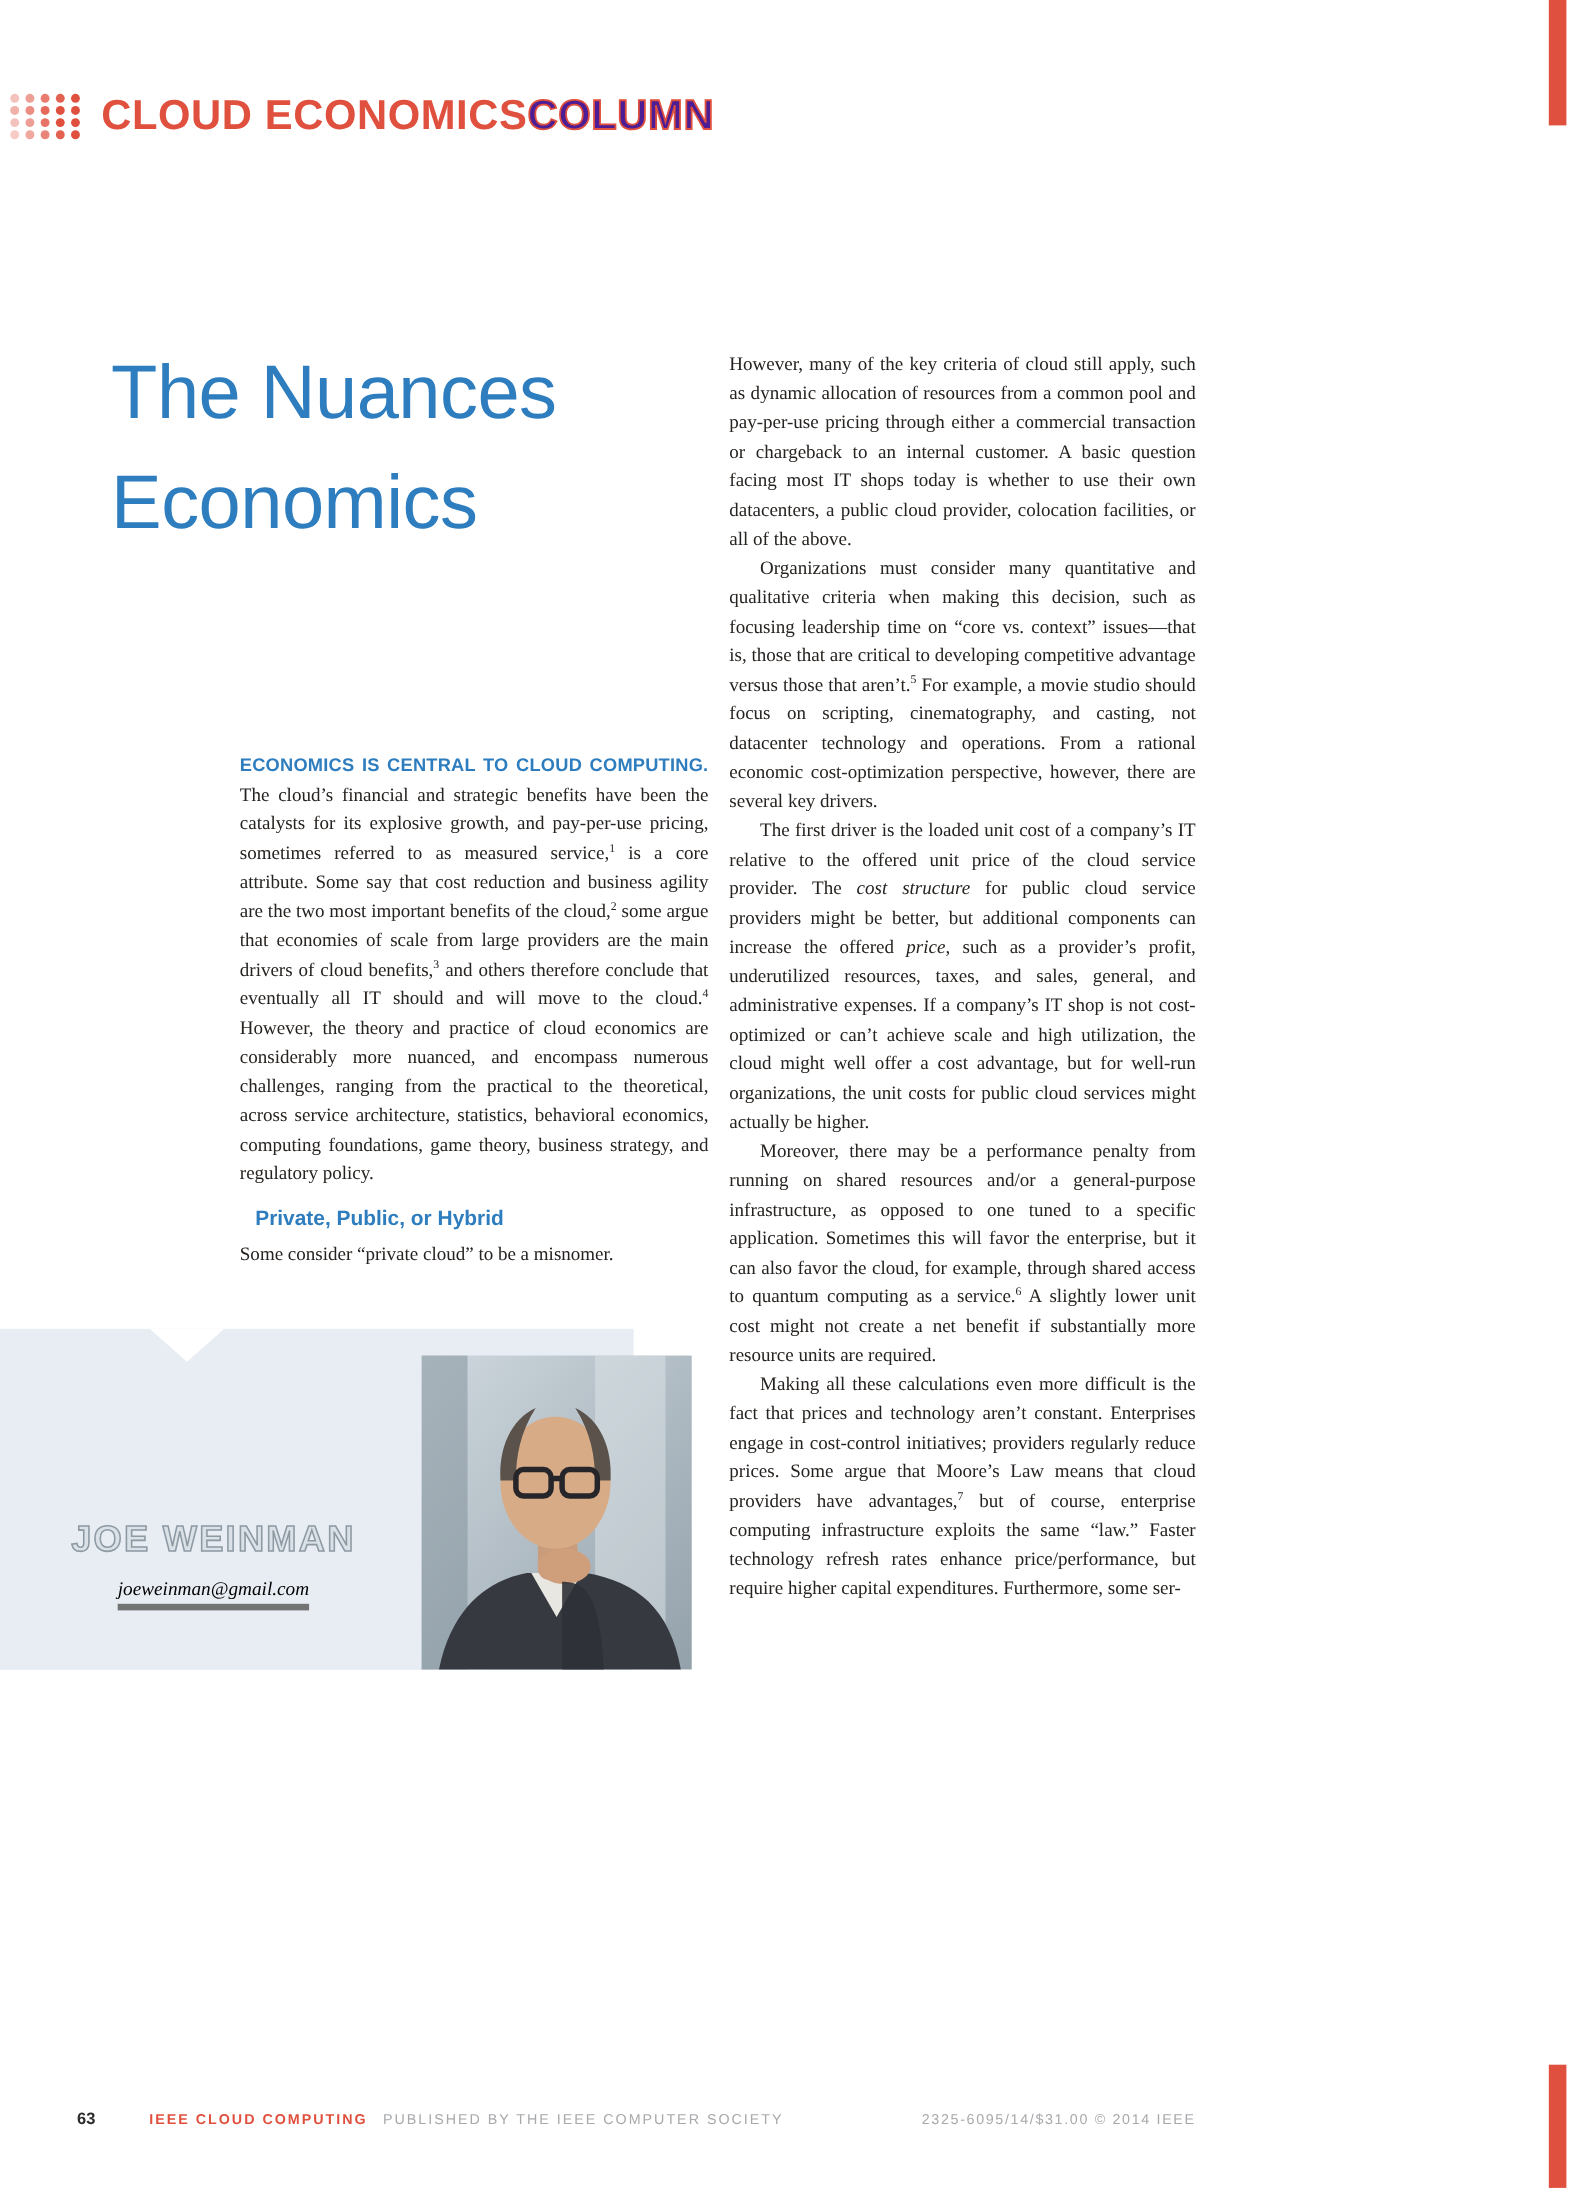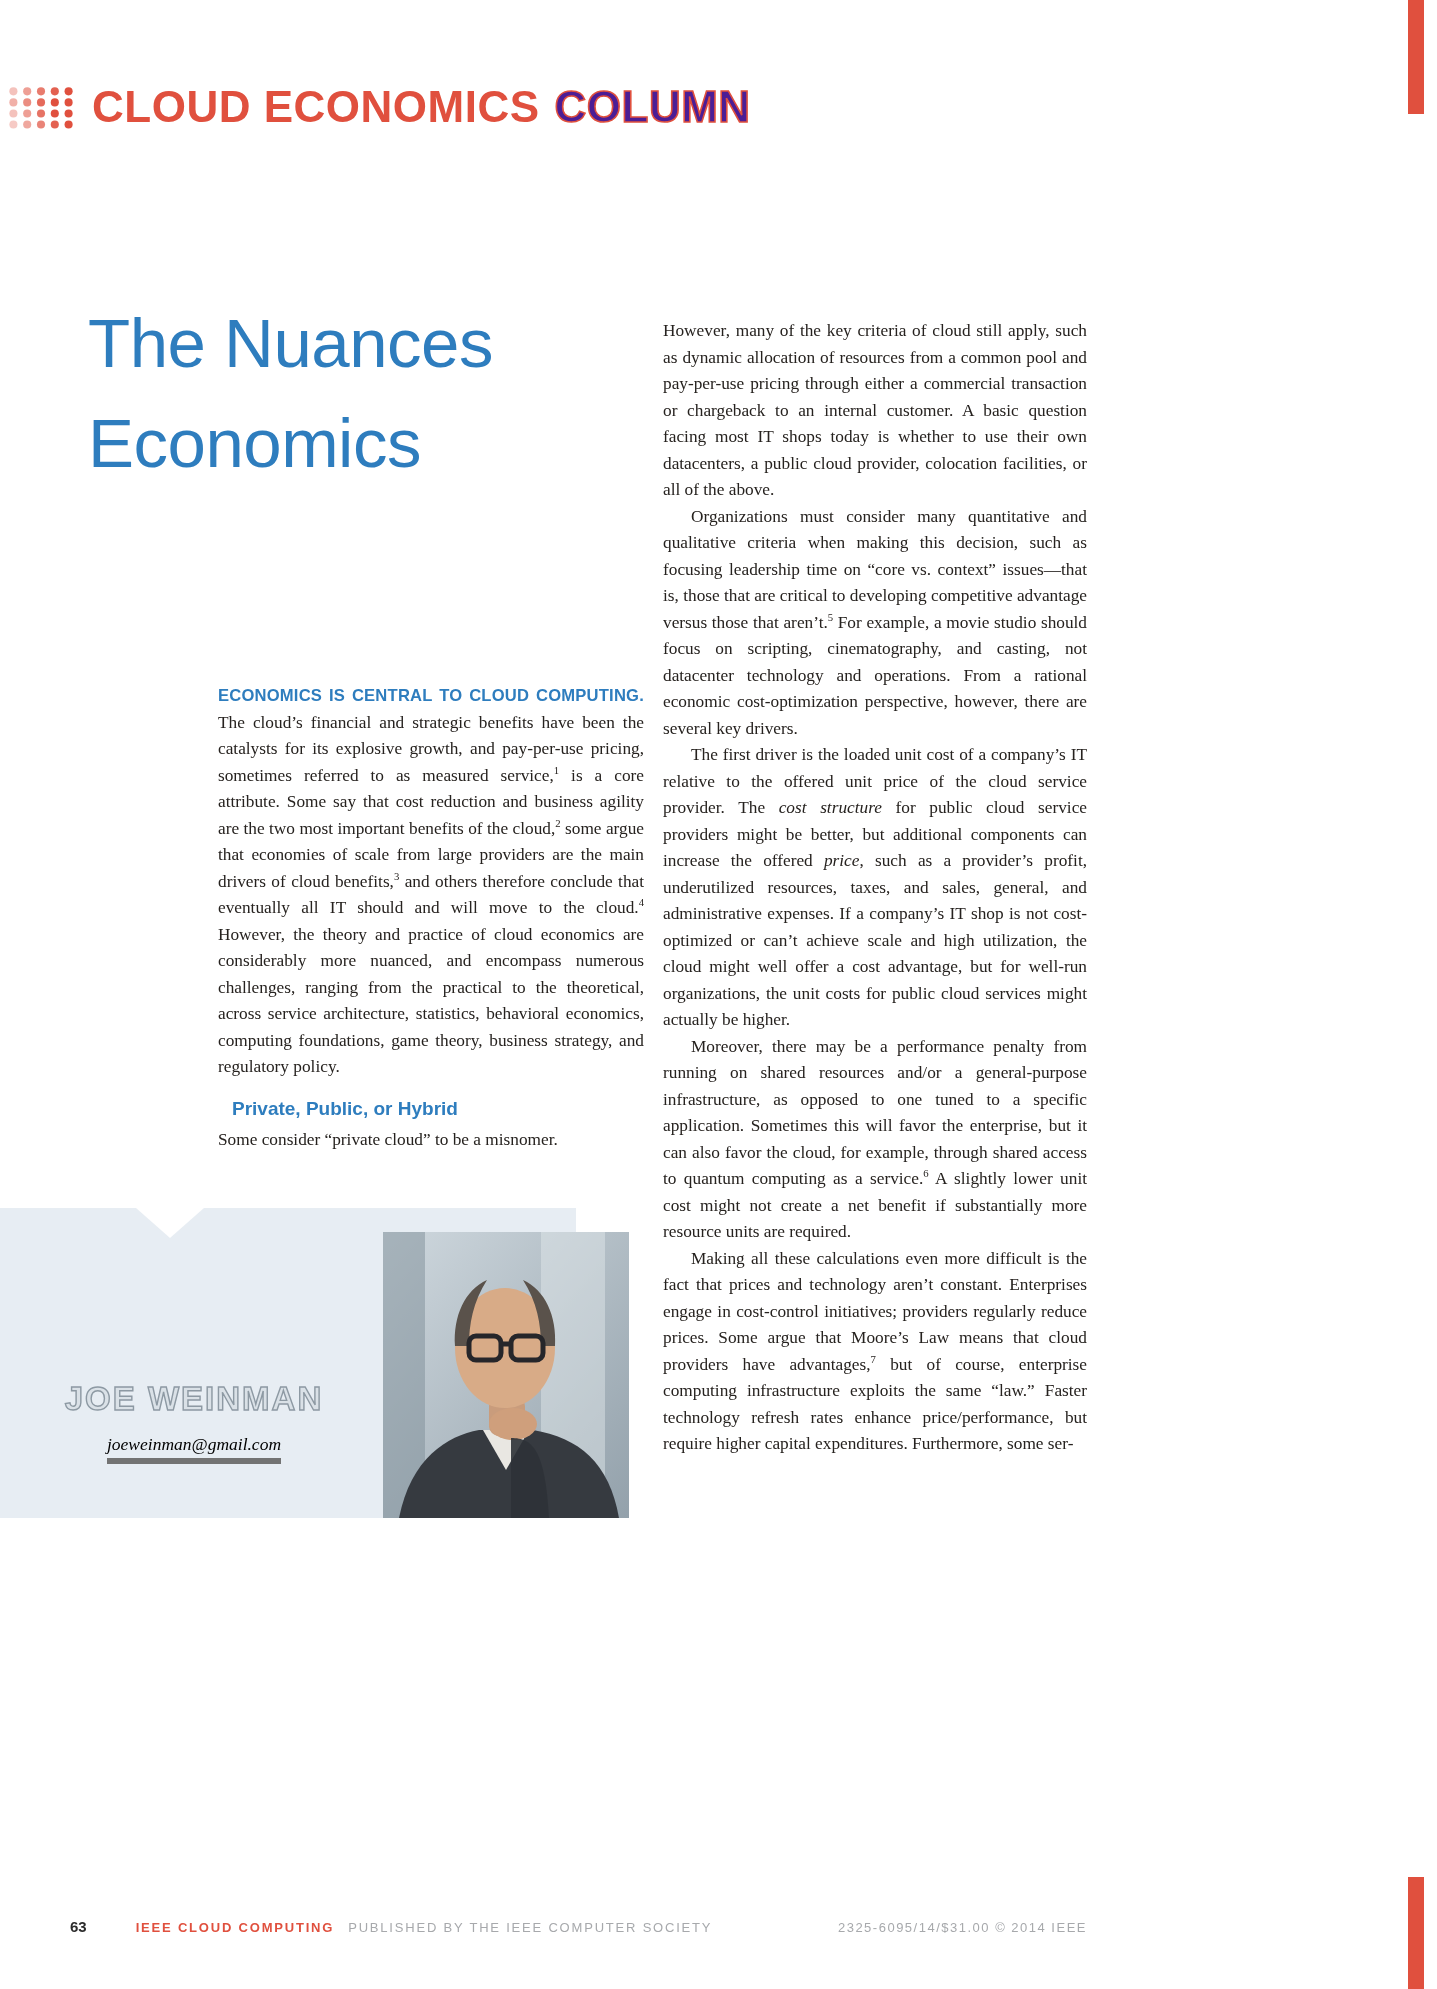--- a/index.html
+++ b/index.html
@@ -19,26 +19,26 @@
 
   
   .red-bar{position:absolute;right:13px;width:16px;background:var(--accent-red);}
   .red-bar.top{top:0;height:114px;}
   .red-bar.bottom{bottom:0;height:112px;}
 
   
   .masthead{position:absolute;left:6px;top:82px;display:flex;align-items:center;gap:16px;}
   .dots{width:70px;height:46px;flex:0 0 auto;}
   .masthead-title{margin:0;font-family:"Liberation Sans", sans-serif;font-weight:700;
-    font-size:44px;letter-spacing:0.5px;display:flex;gap:15px;white-space:nowrap;}
+    font-size:38px;letter-spacing:0.5px;display:flex;white-space:nowrap;}
   .masthead-title .solid{color:var(--accent-red);}
   .masthead-title .outline{color:#4c1d95;-webkit-text-stroke:1.6px var(--accent-red);}
 
   
-  .article-title{position:absolute;left:88px;top:294px;margin:0;
+  .article-title{position:absolute;left:88px;top:294px;margin:13px;
     font-family:"Liberation Sans", sans-serif;font-weight:400;
     font-size:69px;line-height:100px;color:var(--accent-blue);letter-spacing:-0.5px;}
   .article-title span{display:block;}
 
   
   .col{position:absolute;font-size:17.3px;line-height:26.5px;text-align:justify;}
   .col p{margin:0;}
   .col p.indent{text-indent:28px;}
   .col-left{left:218px;top:683px;width:426px;}
   .col-right{left:663px;top:318px;width:424px;}

